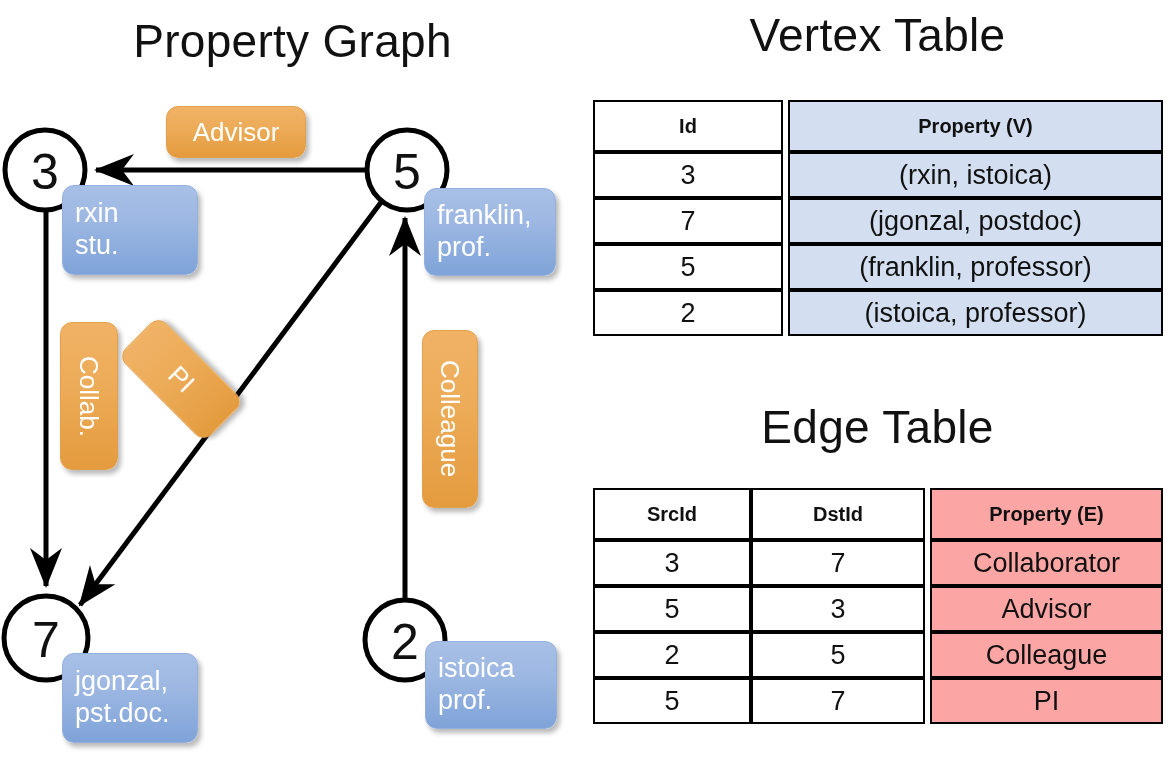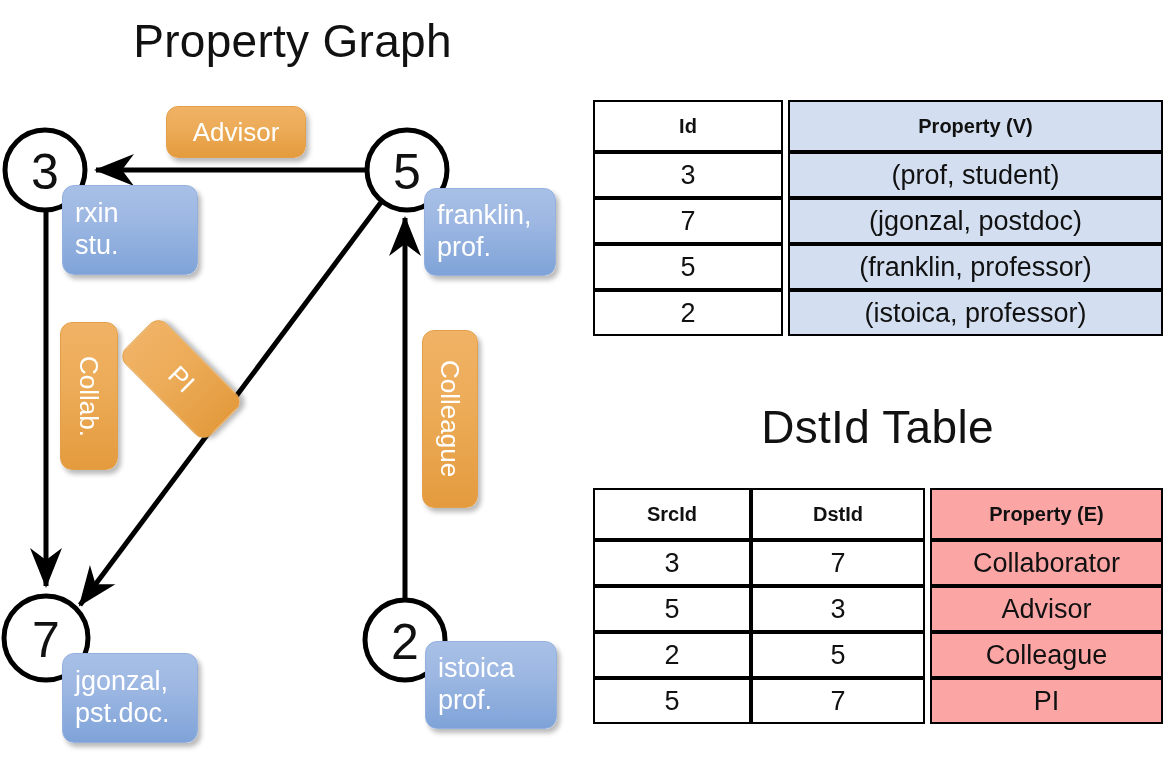--- a/index.html
+++ b/index.html
@@ -164,59 +164,60 @@
       <span class="ln">PI</span>
     </div>
 
     <div class="rbox orange vlabel" style="left:422px;top:330px;width:56px;height:178px;">
       <span class="ln">Colleague</span>
     </div>
   </div>
 
   <div class="panel" id="tables-panel">
 
+    <div class="big-title" id="vertex-title">Vertex Table</div>
 
     <table class="tbl" id="vertex-table" style="left:8px;top:100px;width:570px;">
       <colgroup>
         <col style="width:190px">
         <col style="width:5px">
         <col style="width:375px">
       </colgroup>
       <thead>
         <tr>
           <th>Id</th>
           <th class="gapcol"></th>
           <th class="cell-blue">Property (V)</th>
         </tr>
       </thead>
       <tbody>
         <tr>
           <td>3</td>
           <td class="gapcol"></td>
-          <td class="cell-blue">(prof, student)</td>
+          <td class="cell-blue">(rxin, istoica)</td>
         </tr>
         <tr>
           <td>7</td>
           <td class="gapcol"></td>
           <td class="cell-blue">(jgonzal, postdoc)</td>
         </tr>
         <tr>
           <td>5</td>
           <td class="gapcol"></td>
           <td class="cell-blue">(franklin, professor)</td>
         </tr>
         <tr>
           <td>2</td>
           <td class="gapcol"></td>
           <td class="cell-blue">(istoica, professor)</td>
         </tr>
       </tbody>
     </table>
 
-    <div class="big-title" id="edge-title">DstId Table</div>
+    <div class="big-title" id="edge-title">Edge Table</div>
 
     <table class="tbl" id="edge-table" style="left:8px;top:488px;width:570px;">
       <colgroup>
         <col style="width:158px">
         <col style="width:174px">
         <col style="width:5px">
         <col style="width:233px">
       </colgroup>
       <thead>
         <tr>

